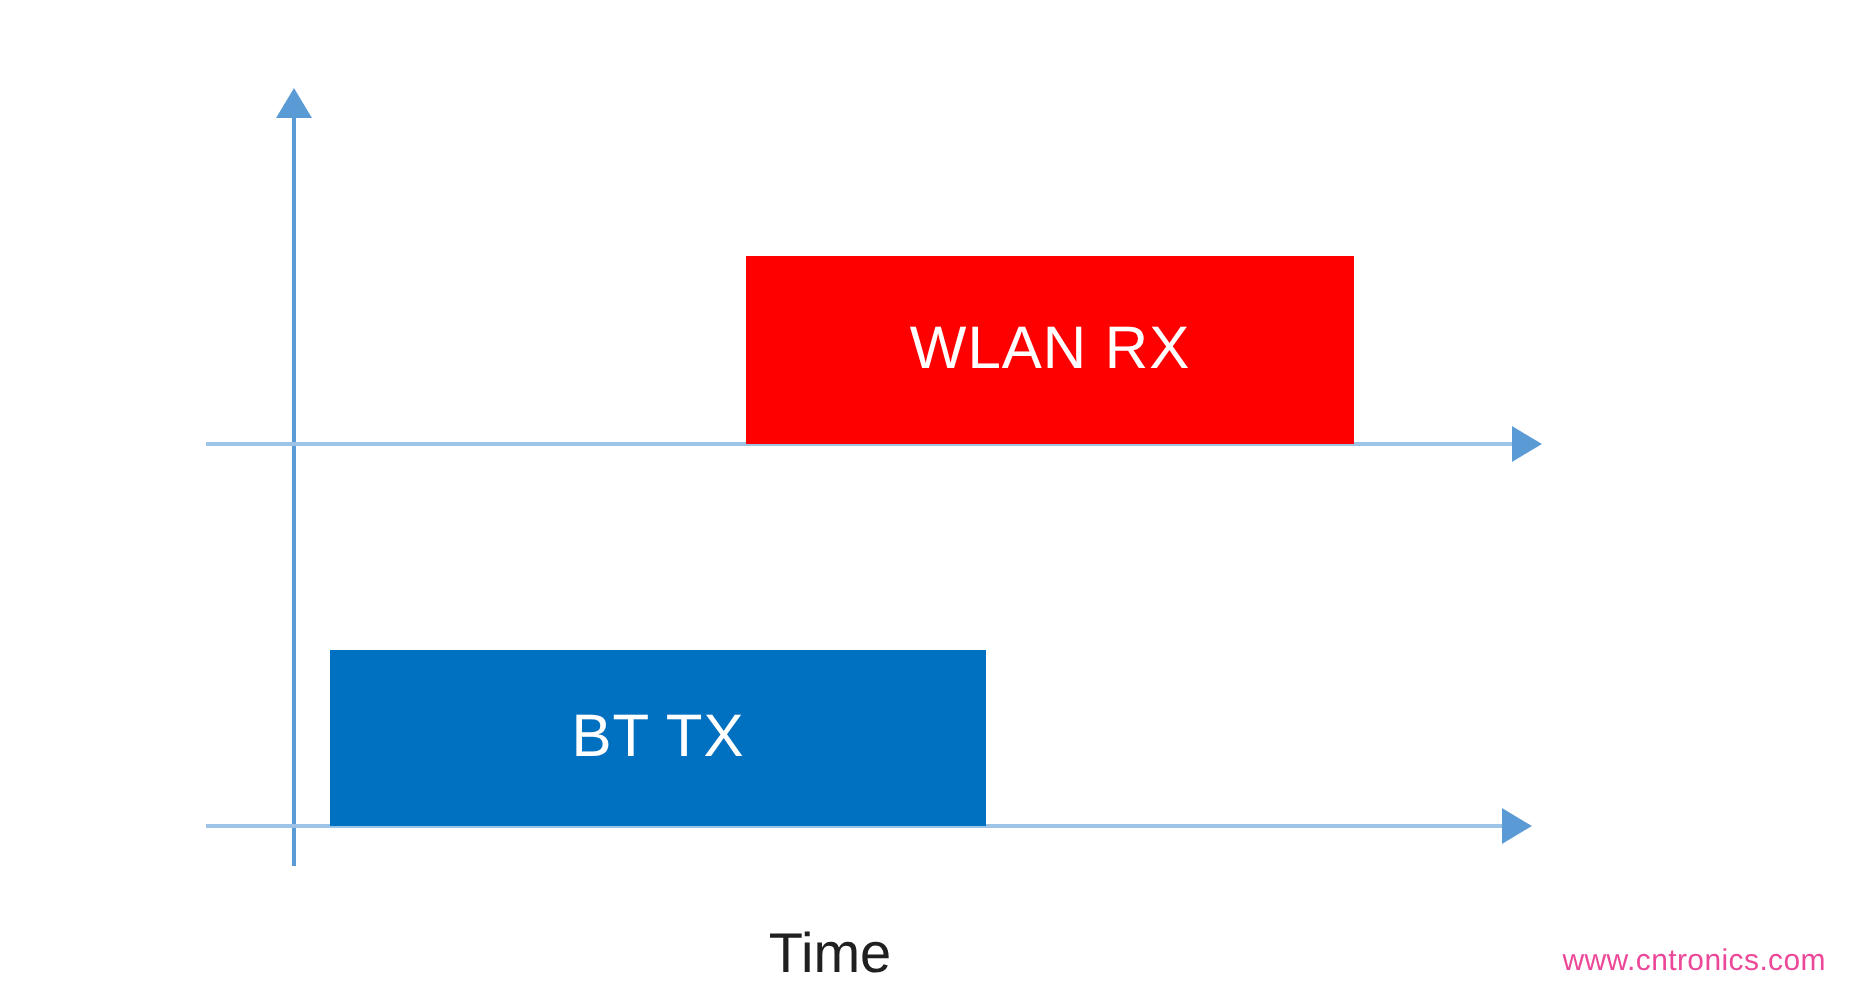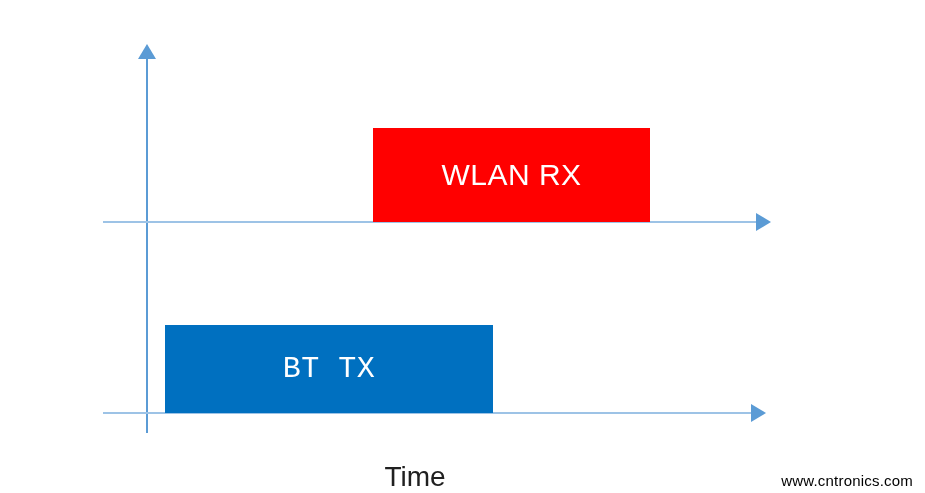--- a/index.html
+++ b/index.html
@@ -79,51 +79,50 @@
     align-items: center;
     justify-content: center;
     color: #ffffff;
     font-size: 30px;
     letter-spacing: 0.5px;
     white-space: nowrap;
   }
   .block-wlan {
     left: 373px;
     top: 128px;
-    width: 277px;
+    width: 304px;
     height: 94px;
     background: #FF0000;
   }
   .block-bt {
     left: 165px;
     top: 325px;
     width: 328px;
     height: 88px;
     background: #0070C0;
-    font-family: Liberation Mono, monospace;
   }
 
   
   .axis-label-time {
     position: absolute;
     left: 0;
     top: 437px;
     width: 830px;
     text-align: center;
     font-size: 28px;
     color: #202020;
     margin-top: 24px;
   }
 
   .watermark {
     position: absolute;
     right: 12px;
     bottom: 4px;
     font-size: 15px;
-    color: #000000;
+    color: #ec4899;
     letter-spacing: 0.2px;
   }
 </style>
 </head>
 <body>
 
 <div id="canvas">
 
   <div>
     <div class="v-axis-head"></div>

